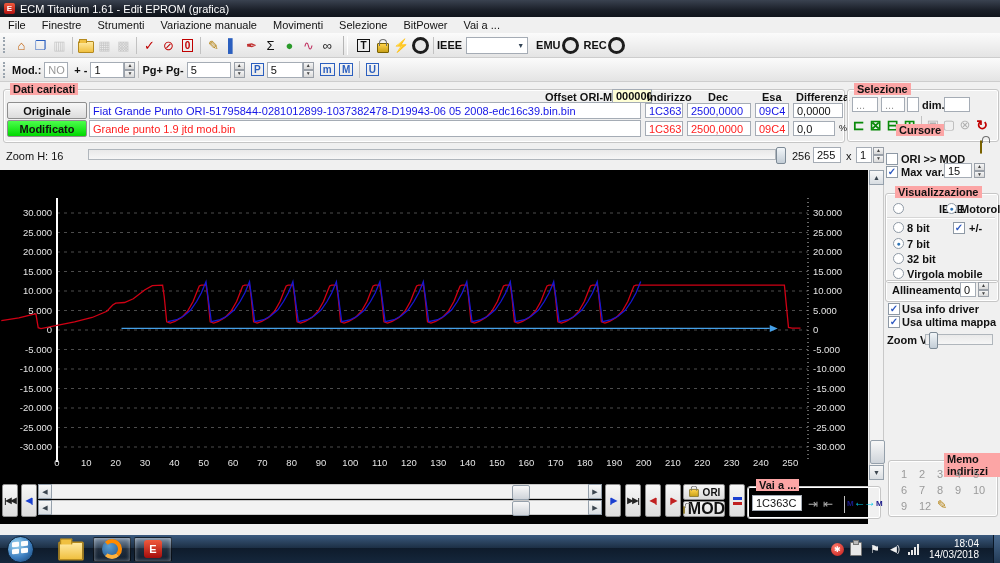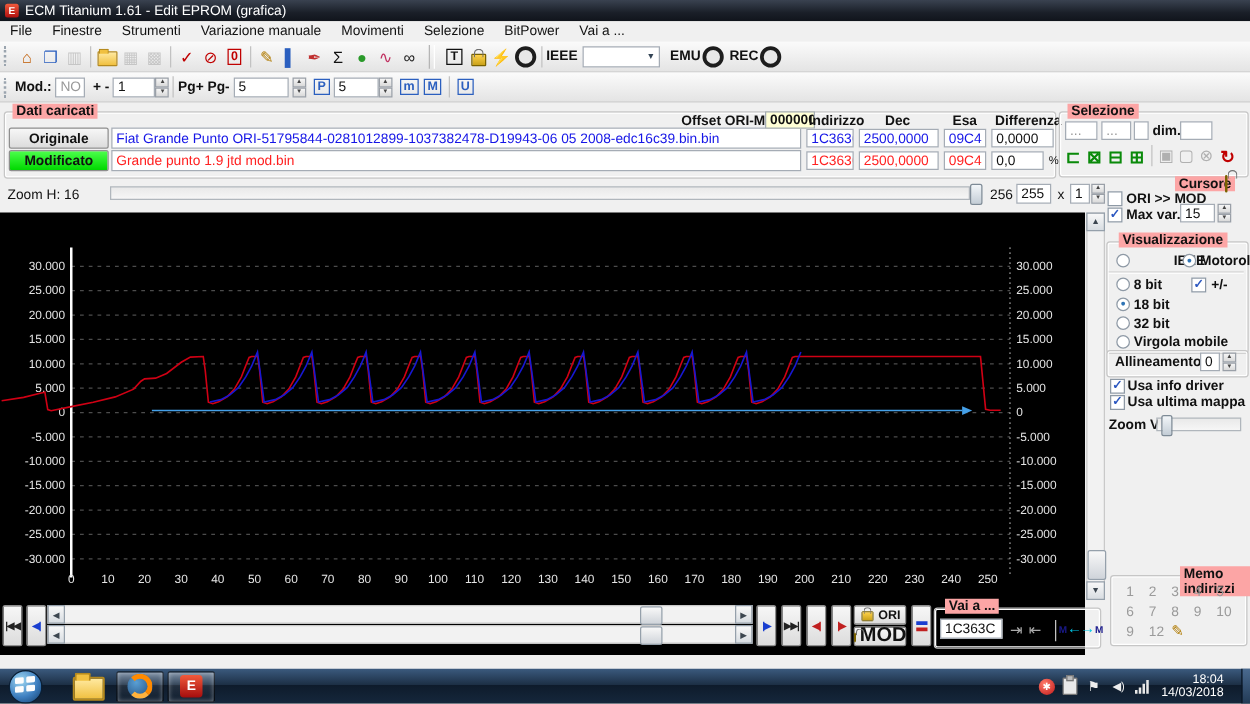--- a/index.html
+++ b/index.html
@@ -363,21 +363,21 @@
       </svg>
   </div>
 
   
   <div class="abs scroll-track" style="left:869px;top:170px;width:15px;height:310px;"></div>
   <div class="abs arrbtn" style="left:869px;top:170px;width:15px;height:15px;">▲</div>
   <div class="abs arrbtn" style="left:869px;top:465px;width:15px;height:15px;">▼</div>
   <div class="abs scroll-thumb" style="left:870px;top:440px;width:13px;height:22px;"></div>
 
   
-  <span class="abs gtitle" style="left:896px;top:141px;margin-left:44px;">Cursore</span>
+  <span class="abs gtitle" style="left:896px;top:124px;">Cursore</span>
   <span class="abs mini-lock" style="left:980px;top:141px;"></span>
   <span class="abs cb" style="left:886px;top:153px;"></span>
   <span class="abs blabel" style="left:901px;top:153px;">ORI &gt;&gt; MOD</span>
   <span class="abs cb" style="left:886px;top:166px;">✓</span>
   <span class="abs blabel" style="left:901px;top:166px;">Max var.</span>
   <span class="abs field" style="left:944px;top:163px;width:28px;height:15px;">15</span>
   <span class="abs spin" style="left:974px;top:163px;height:15px;">
       <b>▲</b>
       <b>▼</b>
     </span>
@@ -387,21 +387,21 @@
   <span class="abs radio" style="left:893px;top:203px;"></span>
   <span class="abs blabel" style="left:907px;top:203px;padding-left:32px;">IEEE</span>
   <span class="abs radio" style="left:946px;top:203px;">●</span>
   <span class="abs blabel" style="left:960px;top:203px;">Motorola</span>
   <div class="abs secline" style="left:887px;top:217px;width:108px;"></div>
   <span class="abs radio" style="left:893px;top:222px;"></span>
   <span class="abs blabel" style="left:907px;top:222px;">8 bit</span>
   <span class="abs cb" style="left:953px;top:222px;">✓</span>
   <span class="abs blabel" style="left:969px;top:222px;">+/-</span>
   <span class="abs radio" style="left:893px;top:238px;">●</span>
-  <span class="abs blabel" style="left:907px;top:238px;">18 bit</span>
+  <span class="abs blabel" style="left:907px;top:238px;">7 bit</span>
   <span class="abs radio" style="left:893px;top:253px;"></span>
   <span class="abs blabel" style="left:907px;top:253px;">32 bit</span>
   <span class="abs radio" style="left:893px;top:268px;"></span>
   <span class="abs blabel" style="left:907px;top:268px;">Virgola mobile</span>
 
   <div class="abs gbox" style="left:885px;top:280px;width:112px;height:20px;"></div>
   <span class="abs blabel" style="left:892px;top:284px;">Allineamento:</span>
   <span class="abs field" style="left:960px;top:282px;width:16px;height:15px;">0</span>
   <span class="abs spin" style="left:978px;top:282px;height:15px;">
       <b>▲</b>

